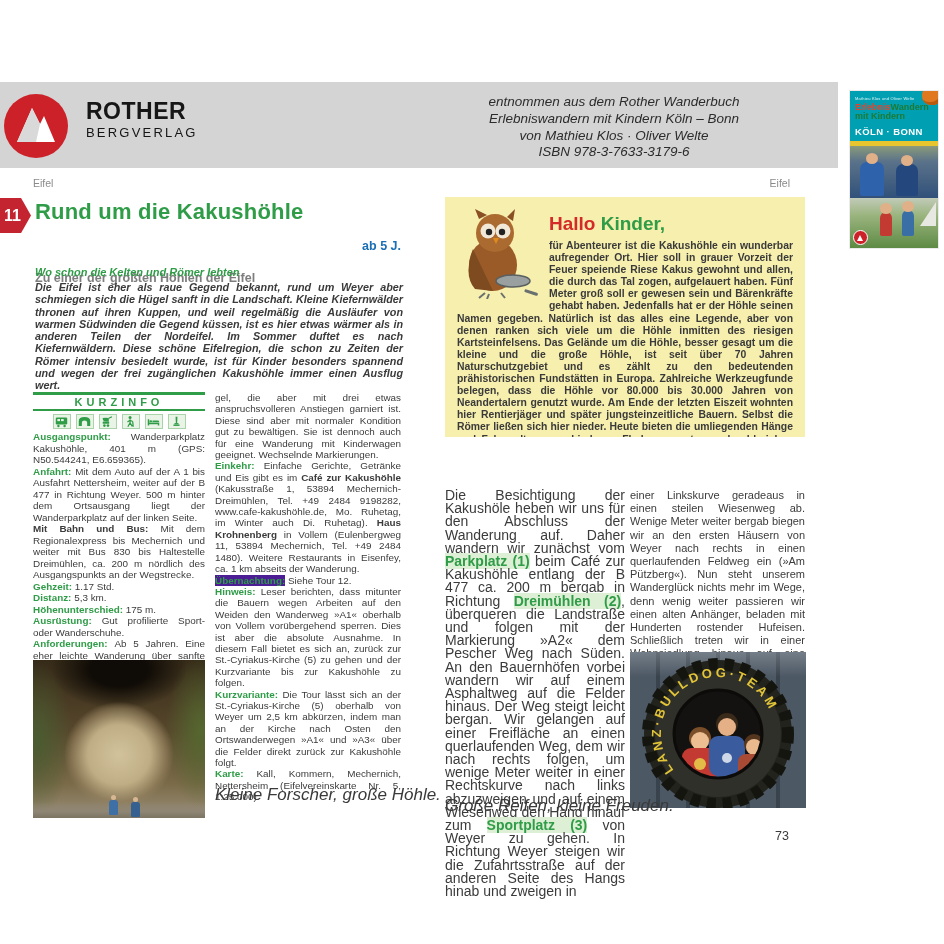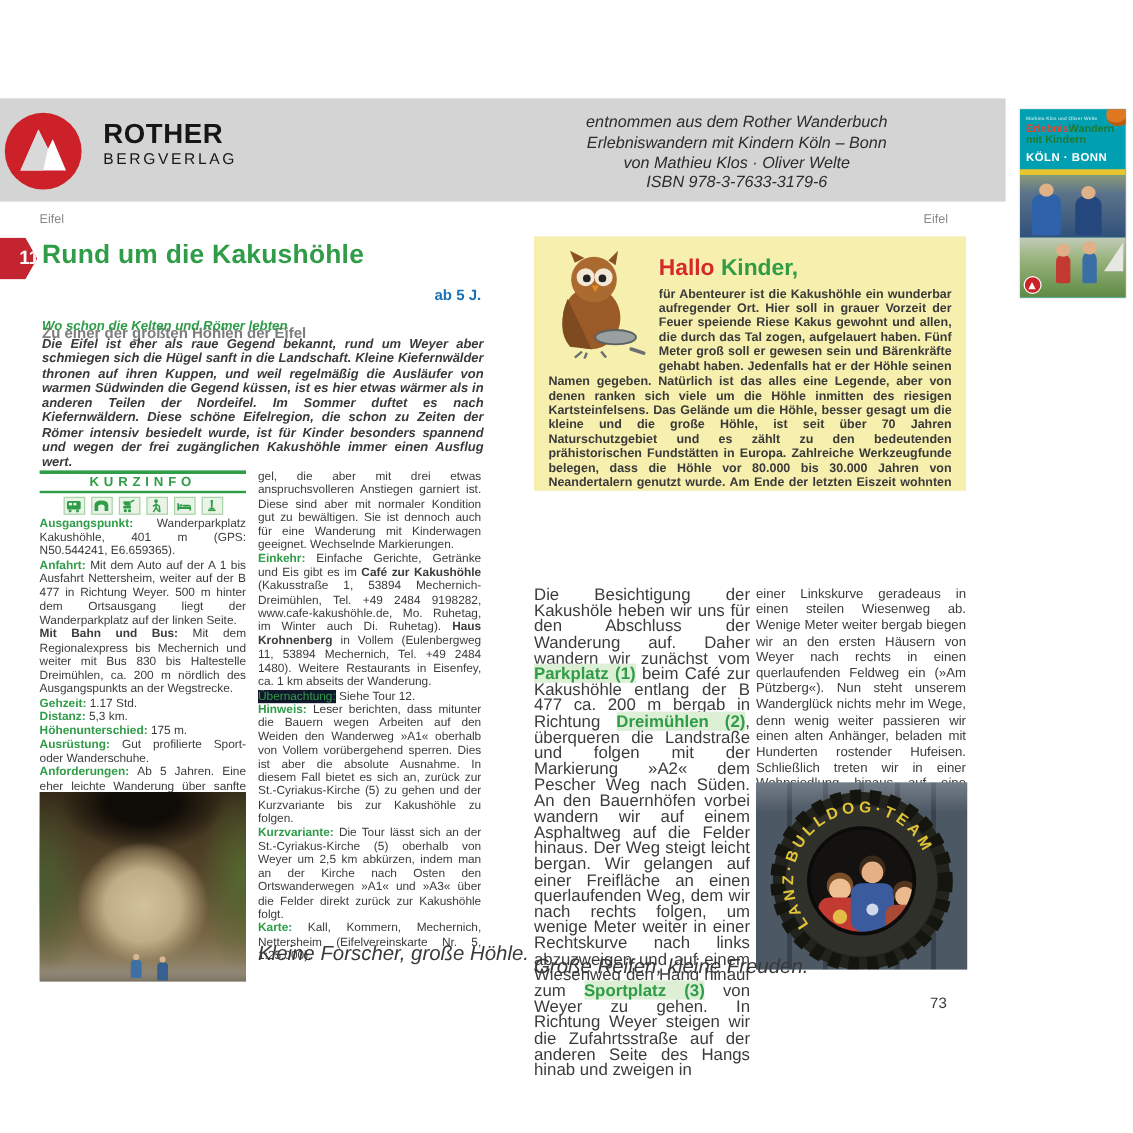--- a/index.html
+++ b/index.html
@@ -35,58 +35,58 @@
   .ck3{left:30px;top:14px;width:12px;height:24px;background:#c23a31;}
   .ck4{left:52px;top:12px;width:12px;height:26px;background:#3a6fa5;}
   .cover-logo{position:absolute;left:3px;bottom:3px;width:13px;height:13px;border-radius:50%;background:#cc2129;border:1px solid #ffffff;}
   .cover-logo::after{content:"";position:absolute;left:3px;top:4px;width:0;height:0;border-left:3px solid transparent;border-right:3px solid transparent;border-bottom:6px solid #ffffff;}
   
   .eifel-l{position:absolute;left:33px;top:177px;font-size:10.5px;color:#8a8a8a;}
   .eifel-r{position:absolute;left:730px;top:177px;width:60px;text-align:right;font-size:10.5px;color:#8a8a8a;}
   
   .badge{position:absolute;left:0;top:198px;width:31px;height:35px;background:#c32430;
     clip-path:polygon(0 0,68% 0,100% 50%,68% 100%,0 100%);
-    color:#fff;font-weight:bold;font-size:16px;display:flex;align-items:center;padding-left:16px;box-sizing:border-box;}
+    color:#fff;font-weight:bold;font-size:16px;display:flex;align-items:center;padding-left:4px;box-sizing:border-box;}
   .title{position:absolute;left:35px;top:199px;font-size:22px;font-weight:bold;color:#2f9c47;letter-spacing:.2px;}
   .subtitle-row{position:absolute;left:35px;top:239px;width:366px;display:flex;justify-content:space-between;font-weight:bold;font-size:12.5px;}
   .subtitle{color:#7d7d7d;margin-top:32px;}
   .age{color:#1a6fb5;}
   .intro-h{position:absolute;left:35px;top:266px;font-size:11px;font-weight:bold;font-style:italic;color:#2f9c47;}
   .intro{position:absolute;left:35px;top:281px;width:368px;font-size:10.8px;font-weight:bold;font-style:italic;line-height:12.3px;text-align:justify;color:#3a3a3a;}
   .kurzinfo{position:absolute;left:33px;top:392px;width:172px;}
   .ki-title{border-top:3.5px solid #2f9c47;border-bottom:2.5px solid #2f9c47;text-align:center;
     color:#2f9c47;font-weight:bold;font-size:11px;letter-spacing:4px;padding:1px 0;}
   .ki-icons{display:flex;justify-content:center;gap:5px;padding:3px 0 1px;}
   .ki-ic{width:18px;height:15px;display:flex;align-items:center;justify-content:center;background:#eaf4e6;border:1px solid #a9d3a9;box-sizing:border-box;}
   .info-col{position:absolute;left:33px;top:431px;width:172px;font-size:9.9px;line-height:11.5px;text-align:justify;}
   .info-col p,.mid-col p{margin:0;}
   .run-g{color:#2f9c47;font-weight:bold;}
   .run-d{font-weight:bold;}
   .run-b{font-weight:bold;}
-  .run-hl{color:#2f9c47;font-weight:normal;background:#0f172a;}
+  .run-hl{color:#2f9c47;font-weight:bold;background:#4c1d95;}
   .run-pl{color:#2f9c47;font-weight:bold;background:#ddefd5;}
   .mid-col{position:absolute;left:215px;top:392px;width:186px;font-size:9.9px;line-height:11.4px;text-align:justify;}
   .caption{font-size:17px;font-weight:normal;font-style:italic;color:#3a3a3a;}
   .caption-l{position:absolute;left:215px;top:785px;}
   .caption-r{position:absolute;left:445px;top:796px;}
   
   .photo-cave{position:absolute;left:33px;top:660px;width:172px;height:158px;overflow:hidden;
     background:
       radial-gradient(ellipse 40% 42% at 50% 60%, #d2c29c 0%, #bfae85 45%, rgba(150,130,95,.55) 70%, rgba(0,0,0,0) 80%),
       radial-gradient(ellipse 55% 35% at 50% 6%, #0f0b06 30%, rgba(15,11,6,0) 72%),
       radial-gradient(ellipse 30% 70% at 2% 50%, #4a5c30 0%, rgba(74,92,48,0) 70%),
       radial-gradient(ellipse 30% 70% at 98% 45%, #55682f 0%, rgba(85,104,47,0) 70%),
       linear-gradient(180deg,#352a18 0%,#57472c 45%,#7a6a48 78%,#9a8f78 100%);}
   .cave-floor{position:absolute;bottom:0;left:0;right:0;height:16px;background:linear-gradient(180deg,rgba(140,130,112,0),#8e8574 60%,#7c7464);}
   .cave-fig{position:absolute;width:9px;height:15px;border-radius:3px 3px 1px 1px;background:#3e6fa5;}
   .cave-fig::before{content:"";position:absolute;top:-5px;left:2px;width:5px;height:5px;border-radius:50%;background:#d8b894;}
   .cf1{left:44%;bottom:3px;}
   .cf2{left:57%;bottom:1px;background:#35608f;}
   
-  .kids-box{position:absolute;left:445px;top:197px;width:360px;height:212px;background:#f6efad;
+  .kids-box{position:absolute;left:445px;top:197px;width:360px;height:240px;background:#f6efad;
     padding:8px 12px 8px 12px;box-sizing:border-box;overflow:hidden;}
   .owl-f{float:left;width:86px;height:94px;margin:0 8px 2px -2px;}
   .kb-title{font-size:19px;font-weight:bold;margin:8px 0 5px;}
   .kb-red{color:#d42a28;}
   .kb-green{color:#2f9c47;}
   .kb-text{font-size:10.4px;font-weight:bold;line-height:12.1px;text-align:justify;color:#3a3a3a;}
   
   .col1{position:absolute;left:445px;top:489px;width:180px;font-size:14px;line-height:13.2px;text-align:justify;}
   .col2{position:absolute;left:630px;top:489px;width:175px;font-size:11px;line-height:13.2px;text-align:justify;}
   

